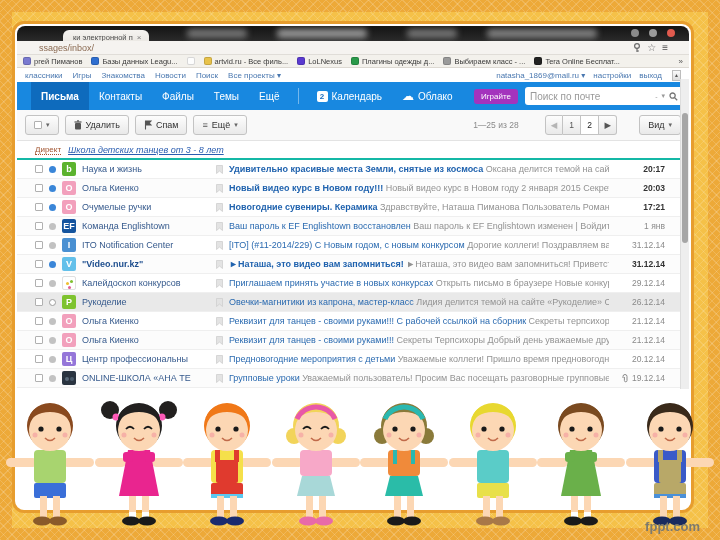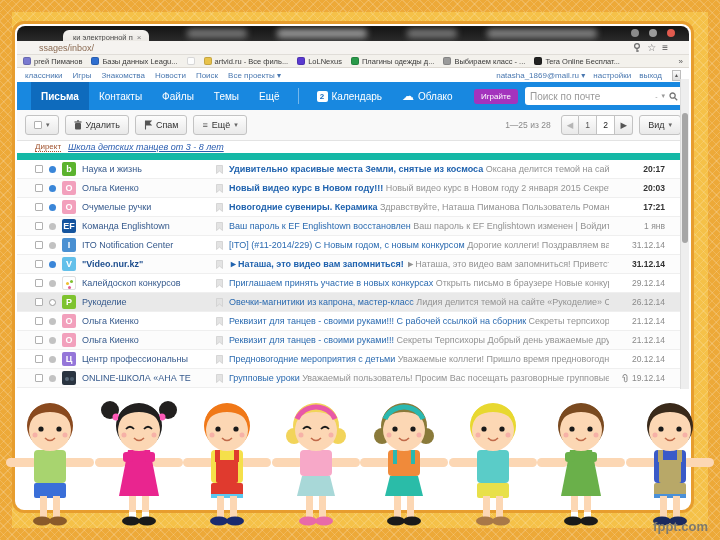--- a/index.html
+++ b/index.html
@@ -69,31 +69,31 @@
   .searchbox .dd { color:#9a9a9a; font-size:7px; }
 
   .toolbar { height:31px; background:#f9f9f9; border-bottom:1px solid #e3e3e3; display:flex; align-items:center; padding:0 8px; gap:6px; }
   .tbtn {
     height:20px; display:inline-flex; align-items:center; gap:4px; padding:0 8px;
     background:linear-gradient(#fdfdfd,#e9e9e9); border:1px solid #c3c3c3; border-radius:3px;
     font-size:9px; color:#333; white-space:nowrap;
   }
   .tbtn .dd { font-size:7px; color:#666; }
   .cb { width:8px; height:8px; border:1px solid #b0b0b0; border-radius:1px; background:#fff; display:inline-block; }
-  .tb-right { margin-left:auto; display:flex; align-items:center; gap:6px; }
+  .tb-right { margin-left:auto; display:flex; align-items:center; gap:22px; }
   .counter { font-size:8.5px; color:#8a8a8a; margin-right:4px; }
   .pager { display:flex; }
   .pbtn { min-width:18px; height:20px; display:flex; align-items:center; justify-content:center; font-size:8.5px; color:#555;
     background:linear-gradient(#fdfdfd,#e9e9e9); border:1px solid #c3c3c3; border-left:none; padding:0 5px; }
   .pbtn:first-child { border-left:1px solid #c3c3c3; border-radius:3px 0 0 3px; }
   .pbtn:last-child { border-radius:0 3px 3px 0; }
   .pbtn.page-active { background:#fff; color:#222; }
   .pbtn.disabled { color:#b5b5b5; }
 
-  .adrow { height:19px; display:flex; align-items:center; gap:7px; padding:0 1px 0 18px; font-size:9px; border-bottom:7px solid #14b8a6; white-space:nowrap; overflow:hidden; }
+  .adrow { height:19px; display:flex; align-items:center; gap:7px; padding:0 1px 0 18px; font-size:9px; border-bottom:2px solid #14b8a6; white-space:nowrap; overflow:hidden; }
   .ad-label { color:#a0522d; border-bottom:1px dotted #a0522d; font-size:8px; }
   .ad-link { color:#2a5db0; text-decoration:underline;font-style:italic; }
   .ad-text { color:#444; }
 
   .list { }
   .row { height:19px; display:flex; align-items:center; gap:6px; padding:0 24px 0 18px; border-bottom:1px solid #efefef; white-space:nowrap; }
   .row:nth-child(even) { background:#fcfcfc; }
   .row.selected { background:#e9e9e9; }
   .dot { width:7px; height:7px; border-radius:50%; flex:0 0 auto; }
   .dot.unread { background:#3a86d8; }
@@ -114,21 +114,21 @@
   .datecol { flex:0 0 auto; width:50px; text-align:right; font-size:8.5px; color:#8a8a8a; display:flex; justify-content:flex-end; align-items:center; gap:3px; }
   .datecol.b { color:#333; font-weight:bold; }
 
   .pagescroll { position:absolute; right:0; top:53px; bottom:0; width:9px; background:#eeeeee; border-left:1px solid #ddd; }
   .pagescroll .thumb { position:absolute; left:1px; right:1px; top:34px; height:130px; background:#a6a6a6; border-radius:4px; }
 
   
   .children { position:absolute; left:6px; right:6px; bottom:12px; height:132px; display:flex; justify-content:space-between; z-index:5; }
   .children svg { display:block; }
 
-  .watermark { position:absolute; right:12px; bottom:6px; z-index:6; font-size:13px; font-weight:bold; color:#7d7a6e; }
+  .watermark { position:absolute; right:20px; bottom:6px; z-index:6; font-size:13px; font-weight:bold; color:#7d7a6e; }
 
   .mini-icon { display:inline-block; }
 </style>
 </head>
 <body>
 
 <div class="bg-outer"></div>
 <div class="bg-inner"></div>
 
 <div class="card">

